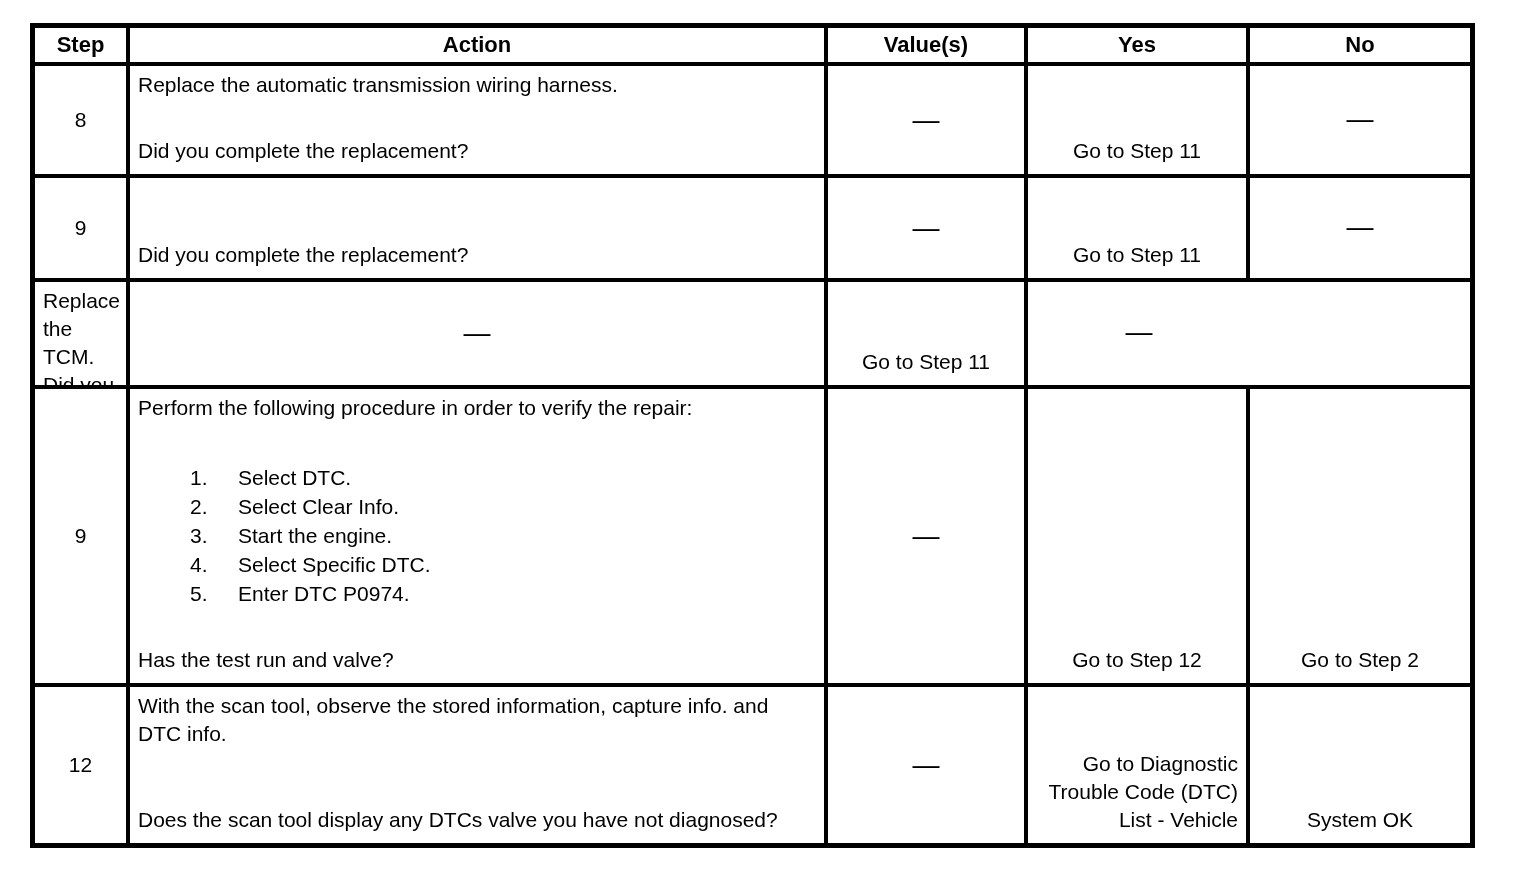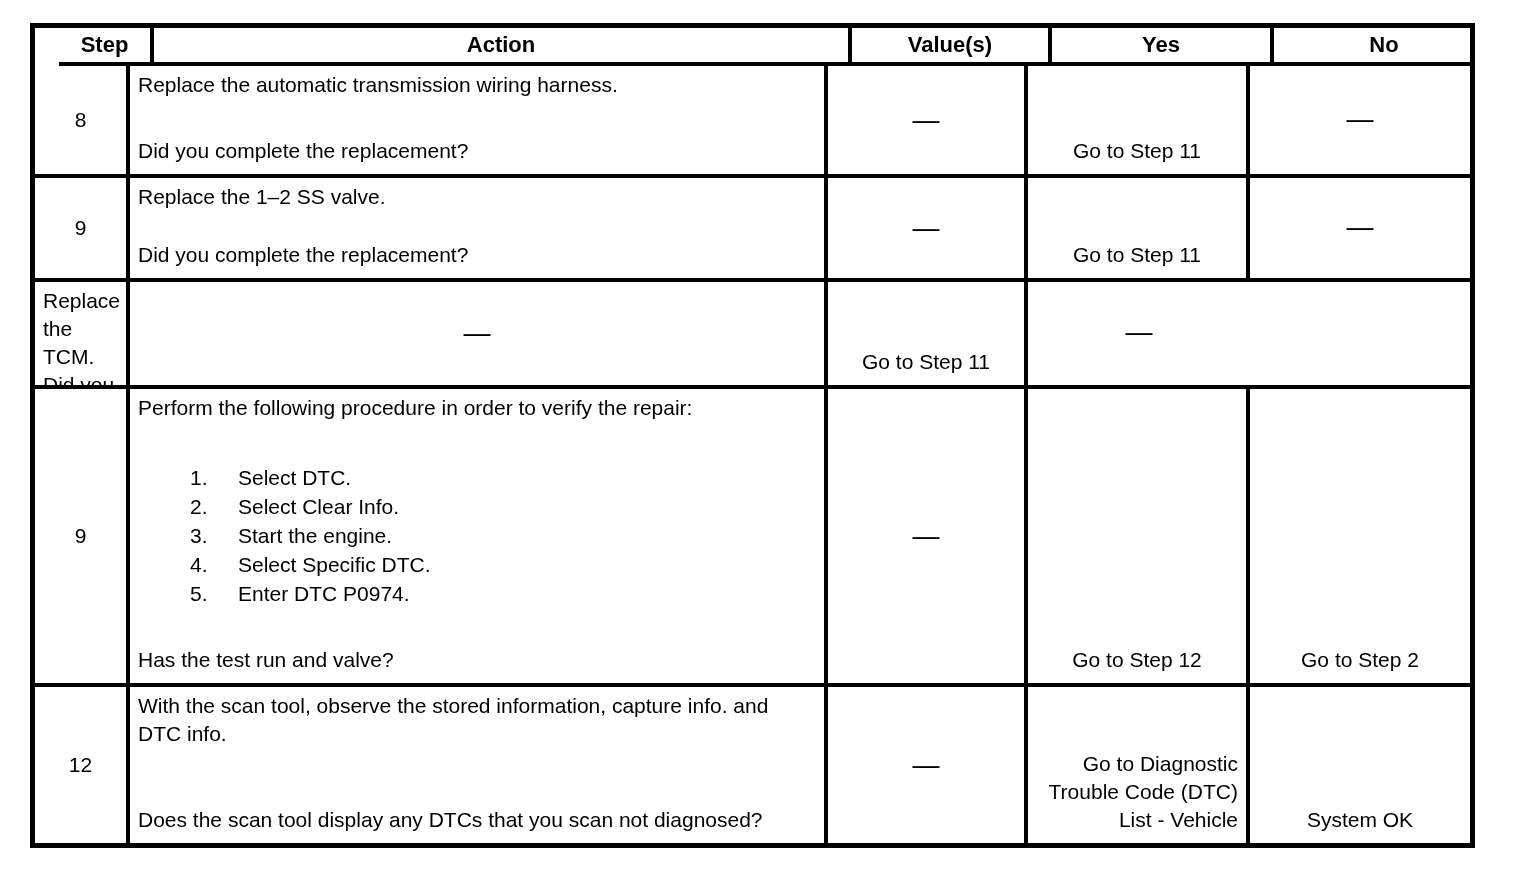--- a/index.html
+++ b/index.html
@@ -22,21 +22,21 @@
     box-sizing: border-box;
     background: #fff;
   }
   .row {
     display: grid;
     grid-template-columns: 95px 698px 200px 222px 220px;
     box-sizing: border-box;
     border-bottom: 4px solid #000;
   }
   .row:last-child { border-bottom: none; }
-  .dtc-table > .row:nth-child(1) { height: 38px; margin-left: 24px; }
+  .dtc-table > .row:nth-child(1) { height: 38px; }
   .dtc-table > .row:nth-child(2) { height: 112px; }
   .dtc-table > .row:nth-child(3) { height: 104px; }
   .dtc-table > .row:nth-child(4) { height: 107px; }
   .dtc-table > .row:nth-child(5) { height: 298px; }
   .dtc-table > .row:nth-child(6) { height: 156px; }
   .cell {
     border-right: 4px solid #000;
     box-sizing: border-box;
     overflow: hidden;
   }
@@ -122,21 +122,20 @@
 
       <div class="action-question">Did you complete the replacement?</div>
     </div>
     <div class="cell cell-value dash">—</div>
     <div class="cell cell-yes">Go to Step 11</div>
     <div class="cell cell-no dash">—</div>
   </div>
     <div class="row body-row">
     <div class="cell cell-step">9</div>
     <div class="cell cell-action">
-      <div class="action-main">Replace the 1–2 SS valve.</div>
 
       <div class="action-question">Did you complete the replacement?</div>
     </div>
     <div class="cell cell-value dash">—</div>
     <div class="cell cell-yes">Go to Step 11</div>
     <div class="cell cell-no dash">—</div>
   </div>
     <div class="row body-row">
     <div class="cell cell-action">
       <div class="action-main">Replace the TCM.</div>
@@ -162,19 +161,19 @@
     </div>
     <div class="cell cell-value dash">—</div>
     <div class="cell cell-yes">Go to Step 12</div>
     <div class="cell cell-no">Go to Step 2</div>
   </div>
     <div class="row body-row">
     <div class="cell cell-step">12</div>
     <div class="cell cell-action">
       <div class="action-main">With the scan tool, observe the stored information, capture info. and DTC info.</div>
 
-      <div class="action-question">Does the scan tool display any DTCs that you scan not diagnosed?</div>
+      <div class="action-question">Does the scan tool display any DTCs valve you have not diagnosed?</div>
     </div>
     <div class="cell cell-value dash">—</div>
     <div class="cell cell-yes">Go to Diagnostic Trouble Code (DTC) List - Vehicle</div>
     <div class="cell cell-no">System OK</div>
   </div>
   </div>
 
 </body></html>

